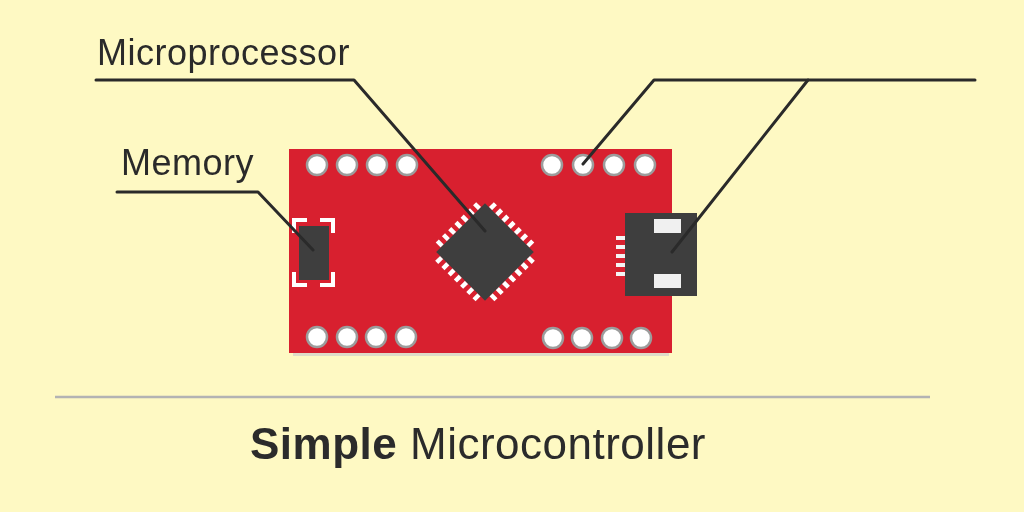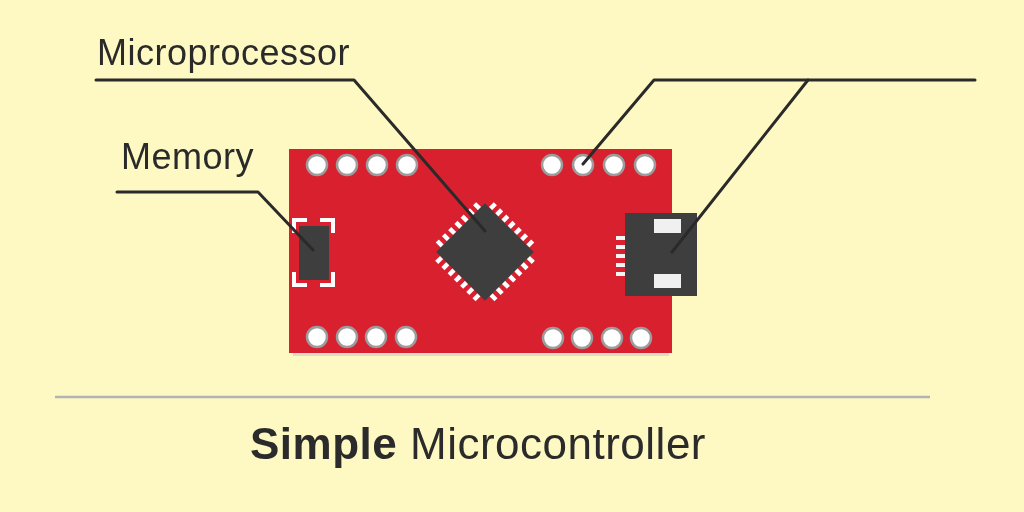--- a/index.html
+++ b/index.html
@@ -118,20 +118,20 @@
       <polyline points="117,192 258,192 313,250"></polyline>
       <polyline points="583,164 654,80 975,80"></polyline>
       <line x1="808" y1="80" x2="672" y2="252"></line>
     </g>
 
     <line x1="55" y1="397" x2="930" y2="397" stroke="#b3b3b3" stroke-width="2.5"></line>
   </svg>
 
   <div class="callout-label" style="left:97px; top:35px;">Microprocessor</div>
 
-  <div class="callout-label" style="left:121px; top:139px;">Memory</div>
+  <div class="callout-label" style="left:121px; top:145px;">Memory</div>
 
 
   <div class="diagram-title">
     <span class="bold">Simple</span><span> Microcontroller</span>
   </div>
 
 </div>
 
 </body></html>

